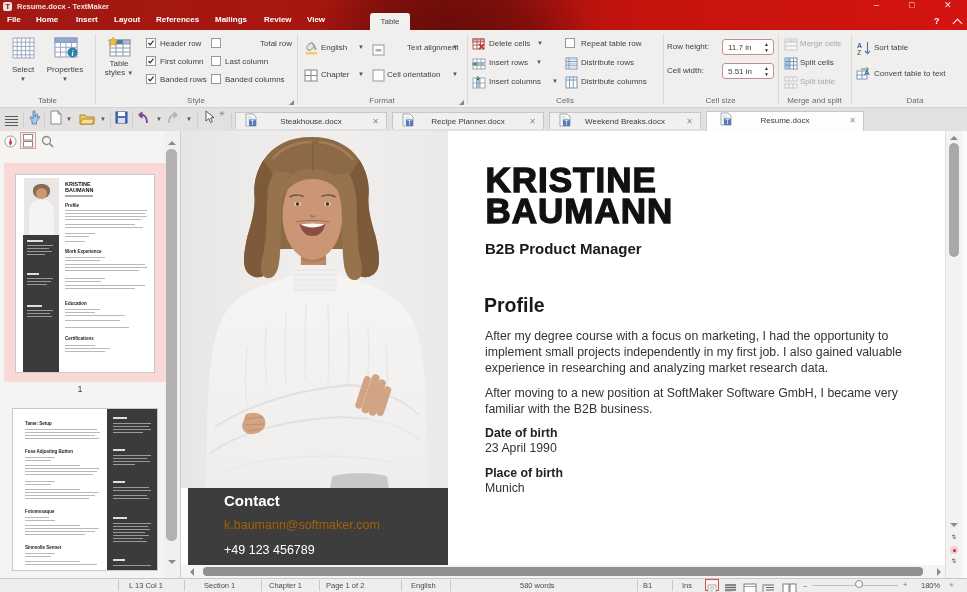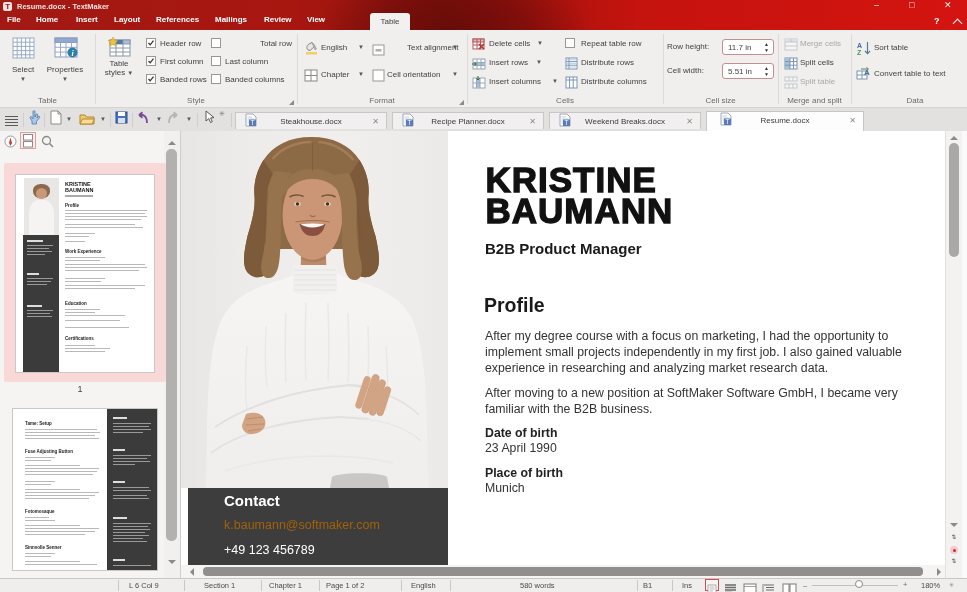--- a/index.html
+++ b/index.html
@@ -597,21 +597,21 @@
 
 <div class="abs" style="left:181px;top:565px;width:764px;height:13px;background:#f5f4f3;"></div>
 <div class="abs" style="left:190px;top:568px;width:0;height:0;border-top:4px solid transparent;border-bottom:4px solid transparent;border-right:4px solid #8a8a8a;"></div>
 <div class="abs" style="left:203px;top:567px;width:720px;height:9px;background:#918f8e;border-radius:4px;"></div>
 <div class="abs" style="left:937px;top:568px;width:0;height:0;border-top:4px solid transparent;border-bottom:4px solid transparent;border-left:4px solid #8a8a8a;"></div>
 </div>
 
 <div class="abs" id="status"></div>
 <div id="statuscontent">
 <div class="abs ssep" style="left:118px;top:580px;"></div>
-<div class="abs st" style="left:129px;top:581px;">L 6 Col 9</div>
+<div class="abs st" style="left:129px;top:581px;">L 13 Col 1</div>
 <div class="abs ssep" style="left:184px;top:580px;"></div>
 <div class="abs st" style="left:204px;top:581px;">Section 1</div>
 <div class="abs ssep" style="left:261px;top:580px;"></div>
 <div class="abs st" style="left:269px;top:581px;">Chapter 1</div>
 <div class="abs ssep" style="left:319px;top:580px;"></div>
 <div class="abs st" style="left:326px;top:581px;">Page 1 of 2</div>
 <div class="abs ssep" style="left:401px;top:580px;"></div>
 <div class="abs st" style="left:411px;top:581px;">English</div>
 <div class="abs ssep" style="left:450px;top:580px;"></div>
 <div class="abs st" style="left:520px;top:581px;">580 words</div>

